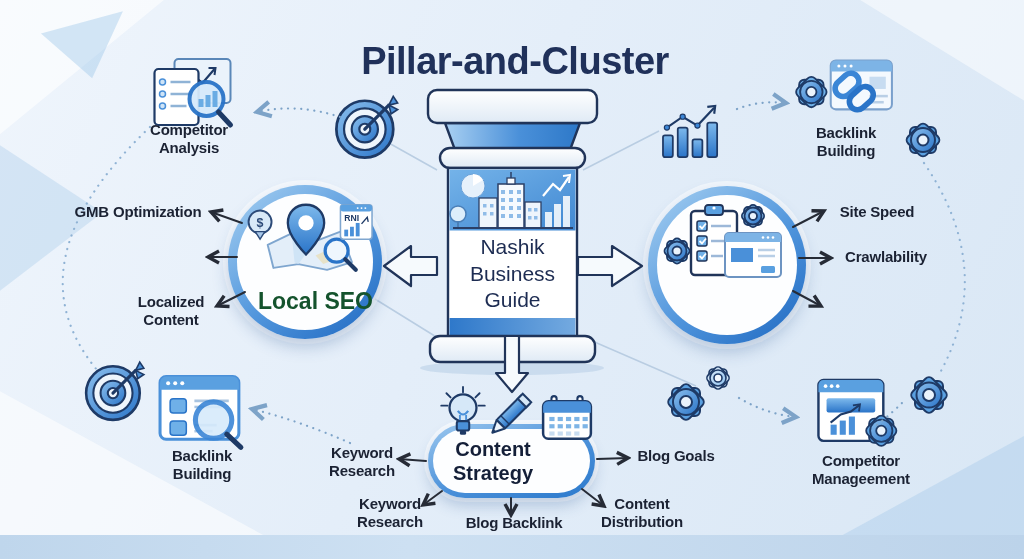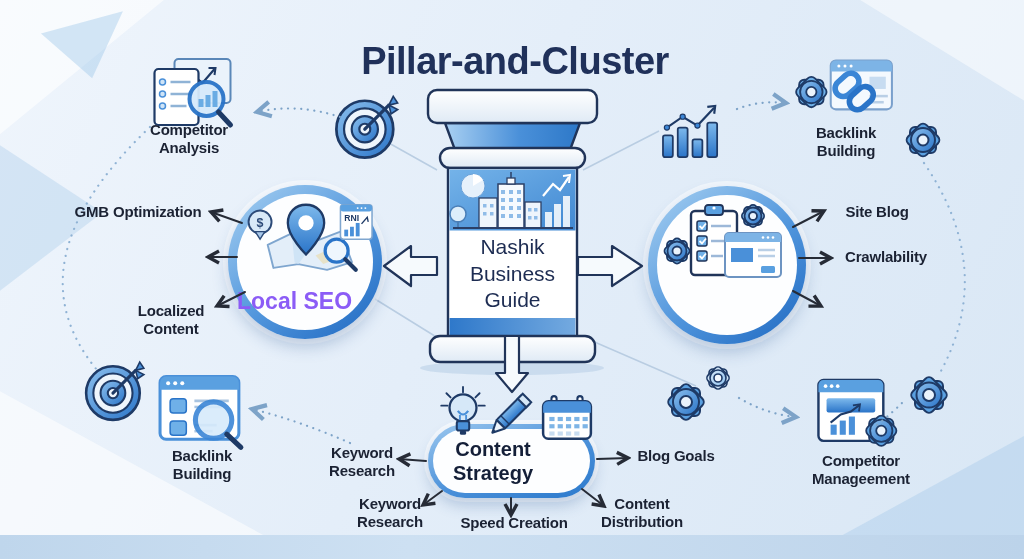--- a/index.html
+++ b/index.html
@@ -26,22 +26,22 @@
   .lbl{
     position:absolute;z-index:4;font-weight:700;font-size:15px;color:#1b2233;
     text-align:center;line-height:1.22;letter-spacing:-.2px;
   }
   .ring{
     position:absolute;z-index:3;border-radius:50%;
     background:linear-gradient(140deg,#a8d1f2 0%,#5095dc 55%,#1d67c0 100%);
     box-shadow:0 8px 16px rgba(44,86,148,.28),0 0 0 5px rgba(255,255,255,.55);
   }
   .ring-inner{position:absolute;inset:9px;background:#fdfeff;border-radius:50%;}
-  .ring-label{position:absolute;left:0;right:0;z-index:2;text-align:left;
-    font-weight:800;color:#8b5cf6;}
+  .ring-label{position:absolute;left:0;right:0;z-index:2;text-align:right;
+    font-weight:800;color:#14532d;}
   .capsule{
     position:absolute;left:428px;top:424px;width:167px;height:74px;z-index:3;border-radius:40px;
     background:linear-gradient(160deg,#9cc8ef 0%,#4a90d9 55%,#2b79cc 100%);
     box-shadow:0 8px 14px rgba(44,86,148,.25),0 0 0 4px rgba(255,255,255,.6);
   }
   .capsule-inner{position:absolute;inset:5px;background:#fdfeff;border-radius:34px;
     display:flex;align-items:center;justify-content:flex-start;}
   .capsule-label{font-weight:800;font-size:20px;color:#141f38;text-align:center;line-height:1.2;width:120px;}
   .pillar-label{
     position:absolute;left:447px;top:231px;width:131px;height:86px;z-index:4;
@@ -455,29 +455,29 @@
         <rect x="41" y="29" width="5" height="4"></rect>
       <rect x="9" y="36" width="5" height="4" fill="#c7dcf1"></rect>
         <rect x="17" y="36" width="5" height="4" fill="#c7dcf1"></rect>
         <rect x="25" y="36" width="5" height="4" fill="#c7dcf1"></rect>
         <rect x="33" y="36" width="5" height="4" fill="#c7dcf1"></rect>
     </g>
   </svg>
 
   <div class="lbl" style="left:127px;top:121px;width:124px">Competitor Analysis</div>
   <div class="lbl" style="left:62px;top:203px;width:152px">GMB Optimization</div>
-  <div class="lbl" style="left:118px;top:302px;width:106px">Localized Content</div>
+  <div class="lbl" style="left:118px;top:293px;width:106px">Localized Content</div>
   <div class="lbl" style="left:802px;top:124px;width:88px">Backlink Building</div>
-  <div class="lbl" style="left:818px;top:203px;width:118px">Site Blog</div>
+  <div class="lbl" style="left:818px;top:203px;width:118px">Site Speed</div>
   <div class="lbl" style="left:824px;top:248px;width:124px">Crawlability</div>
   <div class="lbl" style="left:152px;top:447px;width:100px">Backlink Building</div>
   <div class="lbl" style="left:310px;top:444px;width:104px">Keyword Research</div>
   <div class="lbl" style="left:630px;top:447px;width:92px">Blog Goals</div>
   <div class="lbl" style="left:338px;top:495px;width:104px">Keyword Research</div>
-  <div class="lbl" style="left:452px;top:514px;width:124px">Speed Creation</div>
+  <div class="lbl" style="left:452px;top:514px;width:124px">Blog Backlink</div>
   <div class="lbl" style="left:590px;top:495px;width:104px">Content Distribution</div>
   <div class="lbl" style="left:798px;top:452px;width:126px">Competitor Manageement</div>
 
   <svg class="layer over" width="1024" height="559" viewBox="0 0 1024 559">
     <defs>
       <marker id="ch-dark" viewBox="0 0 8 8" refX="6.5" refY="4" markerWidth="8" markerHeight="8" orient="auto">
         <path d="M1,1 L6.5,4 L1,7" fill="none" stroke="#262b36" stroke-width="1.7"></path>
       </marker>
       <marker id="ch-dot" viewBox="0 0 8 8" refX="6.5" refY="4" markerWidth="9" markerHeight="9" orient="auto">
         <path d="M1,1 L6.5,4 L1,7" fill="none" stroke="#7da3c8" stroke-width="1.7"></path>

